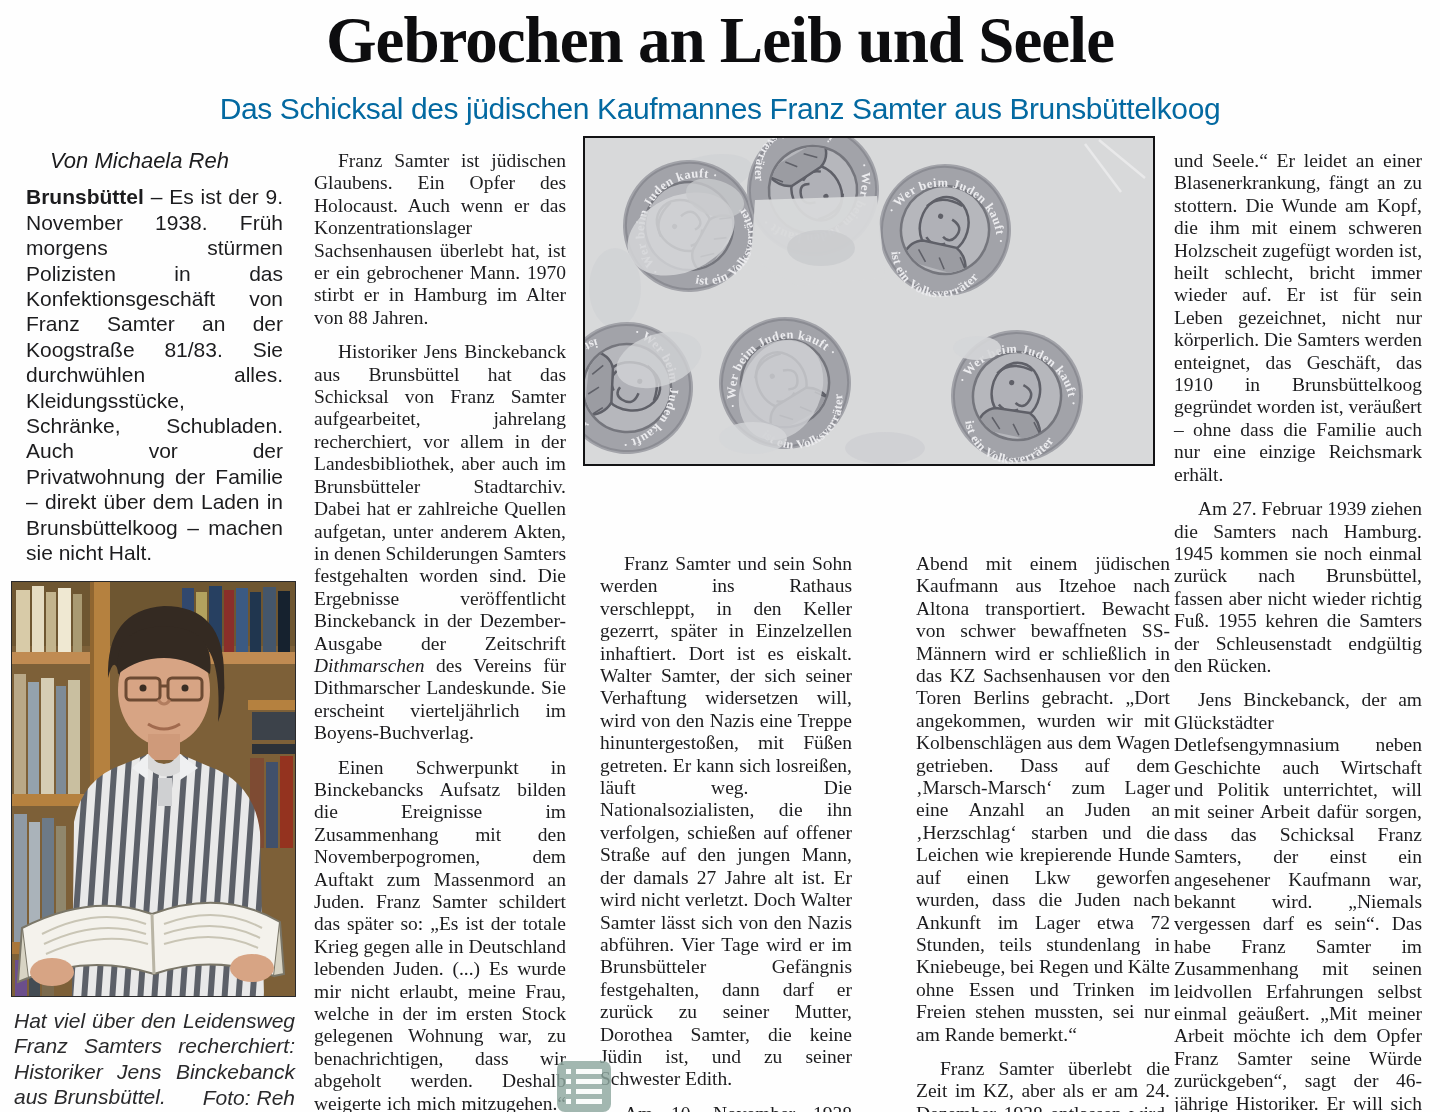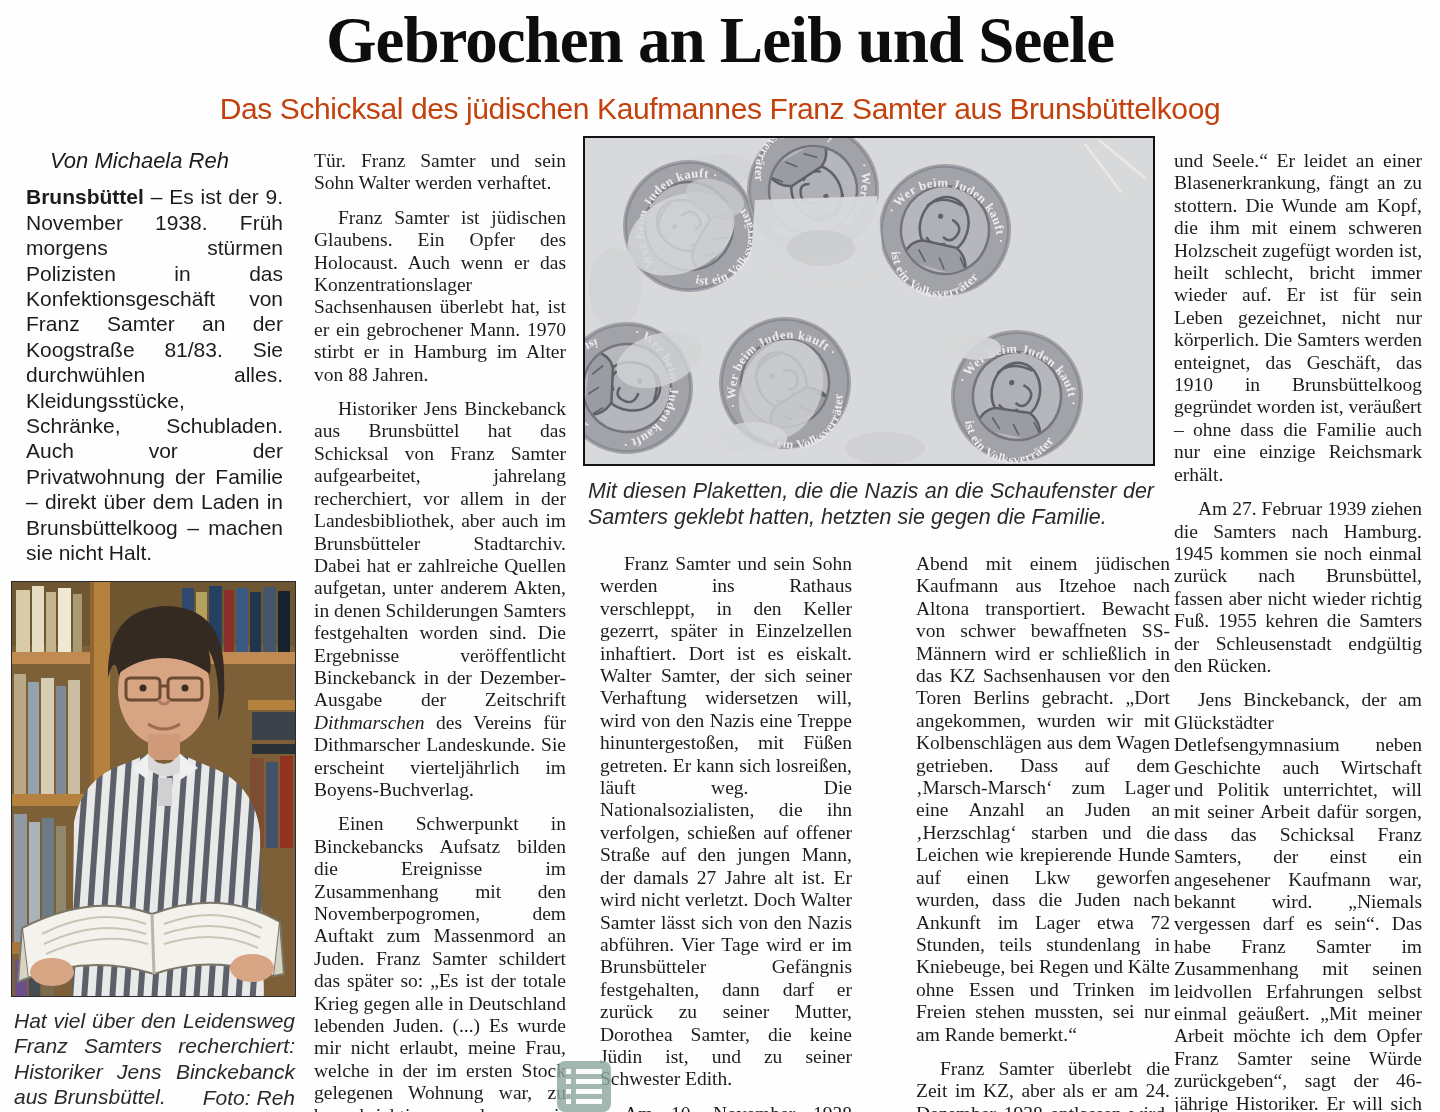--- a/index.html
+++ b/index.html
@@ -9,21 +9,21 @@
   }
   
   .headline{
     position:absolute;top:6px;left:0;right:0;margin:0;text-align:center;
     font-family:"Liberation Serif",serif;font-weight:bold;font-size:65px;
     line-height:1.05;letter-spacing:-1px;color:#0d0d0f;
   }
   .subhead{
     position:absolute;top:92px;left:0;right:0;text-align:center;
     font-family:"Liberation Sans",sans-serif;font-size:30px;line-height:1.1;
-    letter-spacing:-0.4px;color:#c2410c;
+    letter-spacing:-0.4px;color:#0369a1;
   }
   
   .col{
     position:absolute;top:138px;width:276px;text-align:justify;
     font-size:19.5px;line-height:22.4px;
   }
   #col1{left:14px;width:281px;}
   #col2{left:302px;}
   #col3{left:588px;top:541px;}
   #col4{left:904px;top:541px;width:278px;}
@@ -186,21 +186,20 @@
         <ellipse cx="240" cy="386" rx="22" ry="14" fill="#d7a484"></ellipse>
       </g>
     </svg>
   </div>
   <div class="photo-caption">
     <span>Hat viel über den Leidensweg Franz Samters recherchiert: Historiker Jens Binckebanck aus Brunsbüttel.</span>
     <span class="photo-credit">Foto: Reh</span>
   </div>
 
   <div class="col" id="col2">
-    <p class="noindent">Tür. Franz Samter und sein Sohn Walter werden verhaftet.</p>
     <p>Franz Samter ist jüdischen Glaubens. Ein Opfer des Holocaust. Auch wenn er das Konzentrationslager Sachsenhausen überlebt hat, ist er ein gebrochener Mann. 1970 stirbt er in Hamburg im Alter von 88 Jahren.</p>
     <p><span>Historiker Jens Binckebanck aus Brunsbüttel hat das Schicksal von Franz Samter aufgearbeitet, jahrelang recherchiert, vor allem in der Landesbibliothek, aber auch im Brunsbütteler Stadtarchiv. Dabei hat er zahlreiche Quellen aufgetan, unter anderem Akten, in denen Schilderungen Samters festgehalten worden sind. Die Ergebnisse veröffentlicht Binckebanck in der Dezember-Ausgabe der Zeitschrift </span><i>Dithmarschen</i><span> des Vereins für Dithmarscher Landeskunde. Sie erscheint vierteljährlich im Boyens-Buchverlag.</span></p>
     <p>Einen Schwerpunkt in Binckebancks Aufsatz bilden die Ereignisse im Zusammenhang mit den Novemberpogromen, dem Auftakt zum Massenmord an Juden. Franz Samter schildert das später so: „Es ist der totale Krieg gegen alle in Deutschland lebenden Juden. (...) Es wurde mir nicht erlaubt, meine Frau, welche in der im ersten Stock gelegenen Wohnung war, zu benachrichtigen, dass wir abgeholt werden. Deshalb weigerte ich mich mitzugehen.“ Einer der SS-Männer entsichert daraufhin seine Pistole.</p>
   </div>
 
   <div class="stamps-photo">
     <svg width="568" height="326" viewBox="0 0 568 326">
       <rect width="568" height="326" fill="#d8d9da"></rect>
       <defs>
         <path id="arcT" d="M -55,12 A 55,55 0 1 1 55,12" fill="none"></path>
@@ -244,21 +243,20 @@
         <polygon points="170,62 292,58 300,140 212,148 166,120" fill="#d8d9da" opacity="0.95"></polygon>
         <ellipse cx="236" cy="110" rx="34" ry="18" fill="#c8c9cc" opacity="0.7"></ellipse>
         <ellipse cx="74" cy="222" rx="44" ry="26" fill="#d2d3d6" opacity="0.8" transform="rotate(-18 74 222)"></ellipse>
         <ellipse cx="196" cy="252" rx="40" ry="52" fill="#cdced1" opacity="0.85" transform="rotate(24 196 252)"></ellipse>
         <ellipse cx="168" cy="300" rx="34" ry="16" fill="#d5d6d8" opacity="0.8"></ellipse>
         <ellipse cx="392" cy="210" rx="24" ry="12" fill="#d5d6d8" opacity="0.9"></ellipse>
         <path d="M 500,6 L 536,54 M 514,2 L 560,40" stroke="#e9e9ea" stroke-width="2.5" fill="none"></path>
       </g>
     </svg>
   </div>
-  <div class="stamps-caption">Mit diesen Plaketten, die die Nazis an die Schaufenster der Samters geklebt hatten, hetzten sie gegen die Familie.</div>
 
   <div class="col" id="col3">
     <p>Franz Samter und sein Sohn werden ins Rathaus verschleppt, in den Keller gezerrt, später in Einzelzellen inhaftiert. Dort ist es eiskalt. Walter Samter, der sich seiner Verhaftung widersetzen will, wird von den Nazis eine Treppe hinuntergestoßen, mit Füßen getreten. Er kann sich losreißen, läuft weg. Die Nationalsozialisten, die ihn verfolgen, schießen auf offener Straße auf den jungen Mann, der damals 27 Jahre alt ist. Er wird nicht verletzt. Doch Walter Samter lässt sich von den Nazis abführen. Vier Tage wird er im Brunsbütteler Gefängnis festgehalten, dann darf er zurück zu seiner Mutter, Dorothea Samter, die keine Jüdin ist, und zu seiner Schwester Edith.</p>
     <p>Am 10. November 1938 wird Franz Samter, damals 56-jährig, an die Gestapo in Itzehoe ausgeliefert und noch am selben</p>
   </div>
 
   <div class="col" id="col4">
     <p class="noindent">Abend mit einem jüdischen Kaufmann aus Itzehoe nach Altona transportiert. Bewacht von schwer bewaffneten SS-Männern wird er schließlich in das KZ Sachsenhausen vor den Toren Berlins gebracht. „Dort angekommen, wurden wir mit Kolbenschlägen aus dem Wagen getrieben. Dass auf dem ‚Marsch-Marsch‘ zum Lager eine Anzahl an Juden an ‚Herzschlag‘ starben und die Leichen wie krepierende Hunde auf einen Lkw geworfen wurden, dass die Juden nach Ankunft im Lager etwa 72 Stunden, teils stundenlang in Kniebeuge, bei Regen und Kälte ohne Essen und Trinken im Freien stehen mussten, sei nur am Rande bemerkt.“</p>
     <p>Franz Samter überlebt die Zeit im KZ, aber als er am 24. Dezember 1938 entlassen wird, ist er „gebrochen an Leib</p>
   </div>

